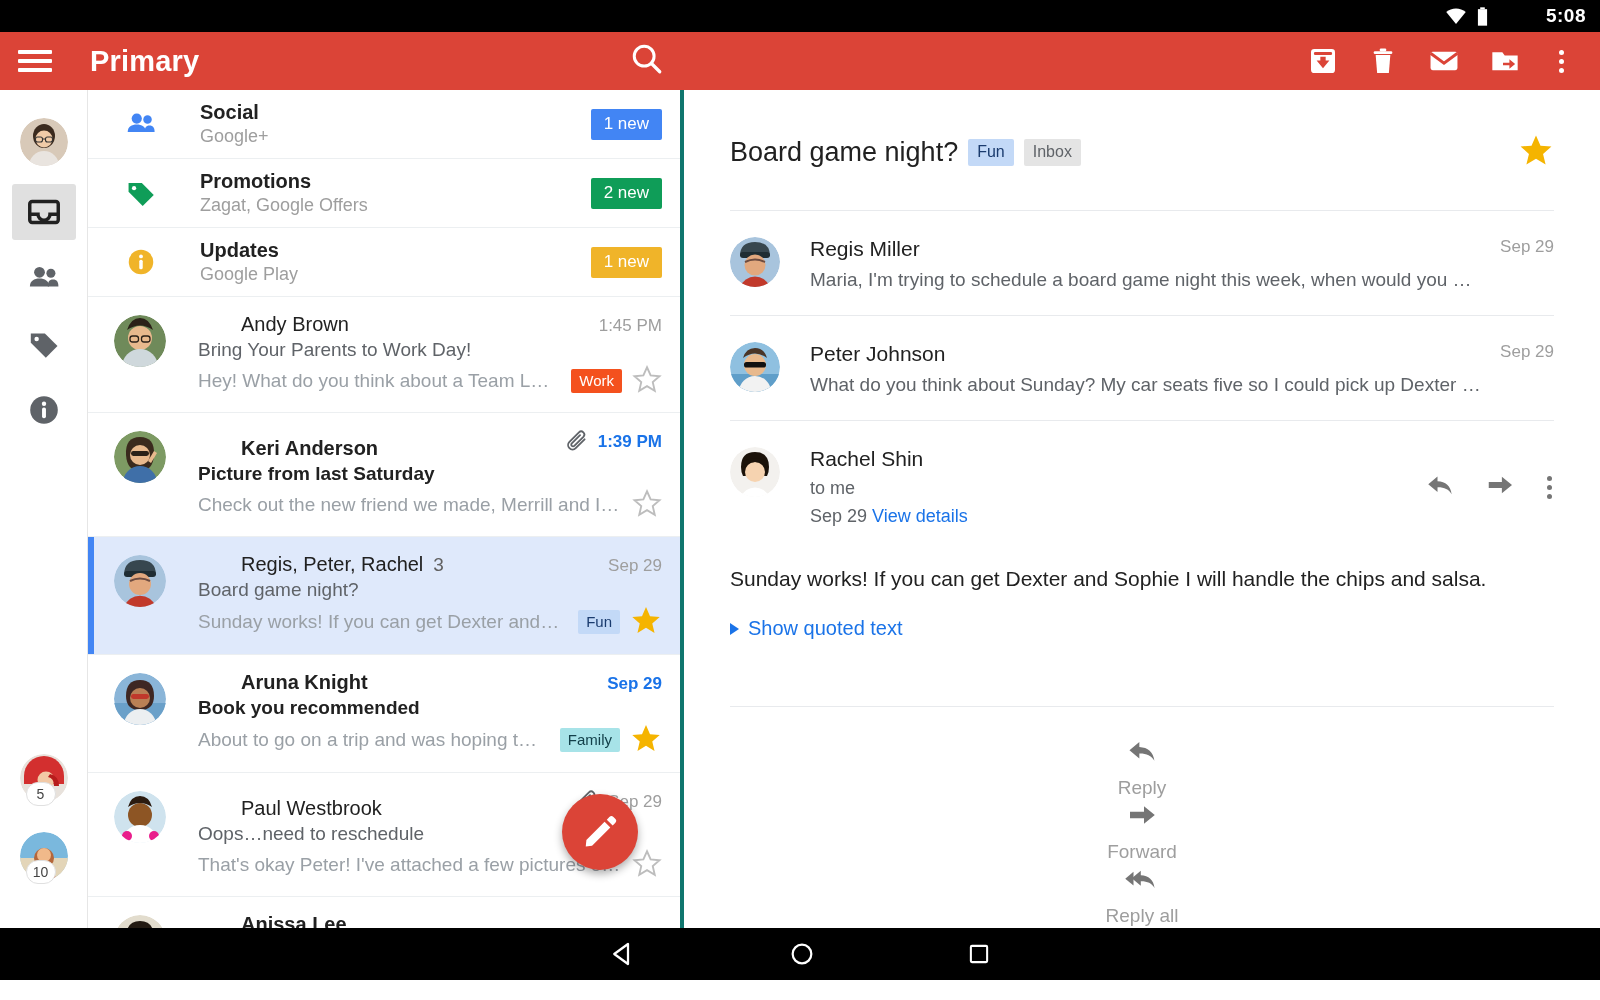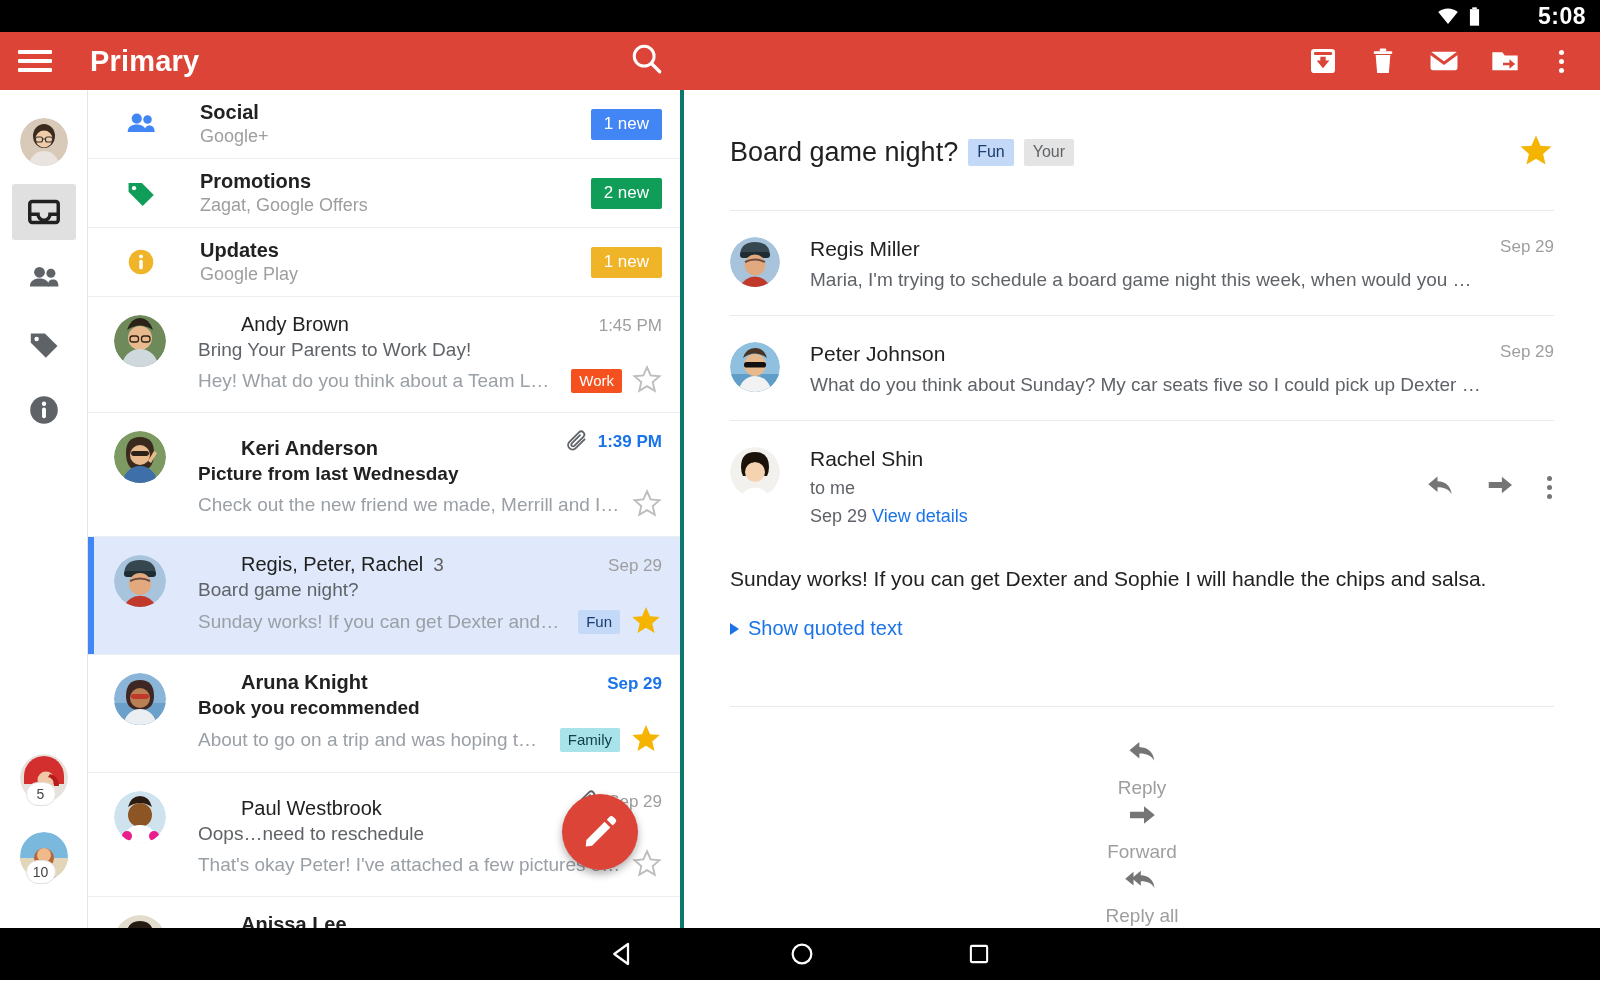--- a/index.html
+++ b/index.html
@@ -10,21 +10,21 @@
     background: #fff;
   }
   #app { position: relative; width: 1600px; height: 1000px; }
 
   
   .statusbar {
     height: 32px; background: #000; color: #fff;
     display: flex; align-items: center; justify-content: flex-end;
     padding-right: 14px; gap: 10px;
   }
-  .statusbar .clock { font-size: 23px; font-weight: bold; letter-spacing: .5px; margin-left: 48px; }
+  .statusbar .clock { font-size: 19px; font-weight: bold; letter-spacing: .5px; margin-left: 48px; }
   .wifi-ico { width: 22px; height: 16px; }
   .batt-ico { width: 11px; height: 19px; }
 
   
   .appbar {
     height: 58px; background: #db4437;
     display: flex; align-items: center; position: relative;
   }
   .hamburger { width: 34px; margin-left: 18px; cursor: pointer; }
   .hamburger span { display: block; height: 4px; background: #fff; margin: 5px 0; border-radius: 1px; }
@@ -384,21 +384,21 @@
         <div class="m-body">
           <div class="m-line1">
             <div class="m-sender unread">Keri Anderson</div>
             <div class="m-right">
               <svg width="26" height="26" viewBox="0 0 24 24">
                 <path d="M19 9.5 L10.8 17.7 a4.1 4.1 0 0 1 -5.8 -5.8 L13.8 3.1 a2.9 2.9 0 0 1 4.1 4.1 L9.5 15.6 a1.6 1.6 0 0 1 -2.3 -2.3 L14.8 5.7" fill="none" stroke="#5f6368" stroke-width="1.7" stroke-linecap="round"></path>
               </svg>
               <div class="m-date unread">1:39 PM</div>
             </div>
           </div>
-          <div class="m-subject unread">Picture from last Wednesday</div>
+          <div class="m-subject unread">Picture from last Saturday</div>
           <div class="m-line3">
             <div class="m-snippet">Check out the new friend we made, Merrill and I ran into him…</div>
             <div class="m-star">
               <svg width="30" height="30" viewBox="0 0 24 24">
                 <path d="M12 2.6 L14.9 9.1 L22 9.8 L16.6 14.5 L18.2 21.4 L12 17.7 L5.8 21.4 L7.4 14.5 L2 9.8 L9.1 9.1 Z" fill="none" stroke="#bdbdbd" stroke-width="1.5"></path>
               </svg>
             </div>
           </div>
         </div>
       </div>
@@ -522,21 +522,21 @@
           <path d="M16.3 4.2 L17.9 2.6 a1.8 1.8 0 0 1 2.6 0 l1.1 1.1 a1.8 1.8 0 0 1 0 2.6 L20 7.9 Z" fill="#fff"></path>
         </svg>
       </div>
     </div>
 
     <div class="detail">
 
       <div class="d-head">
         <div class="d-subject">Board game night?</div>
         <div class="d-chip" style="background:#c3d9f7;color:#1a3b6e">Fun</div>
-        <div class="d-chip" style="background:#e4e4e4;color:#5f6368">Your</div>
+        <div class="d-chip" style="background:#e4e4e4;color:#5f6368">Inbox</div>
         <div class="d-star">
           <svg width="36" height="36" viewBox="0 0 24 24">
             <path d="M12 2.3 L15 9.1 L22.3 9.7 L16.7 14.6 L18.4 21.7 L12 17.9 L5.6 21.7 L7.3 14.6 L1.7 9.7 L9 9.1 Z" fill="#f5b400"></path>
           </svg>
         </div>
       </div>
 
       <div class="d-sep"></div>
 
       <div class="d-msg">

